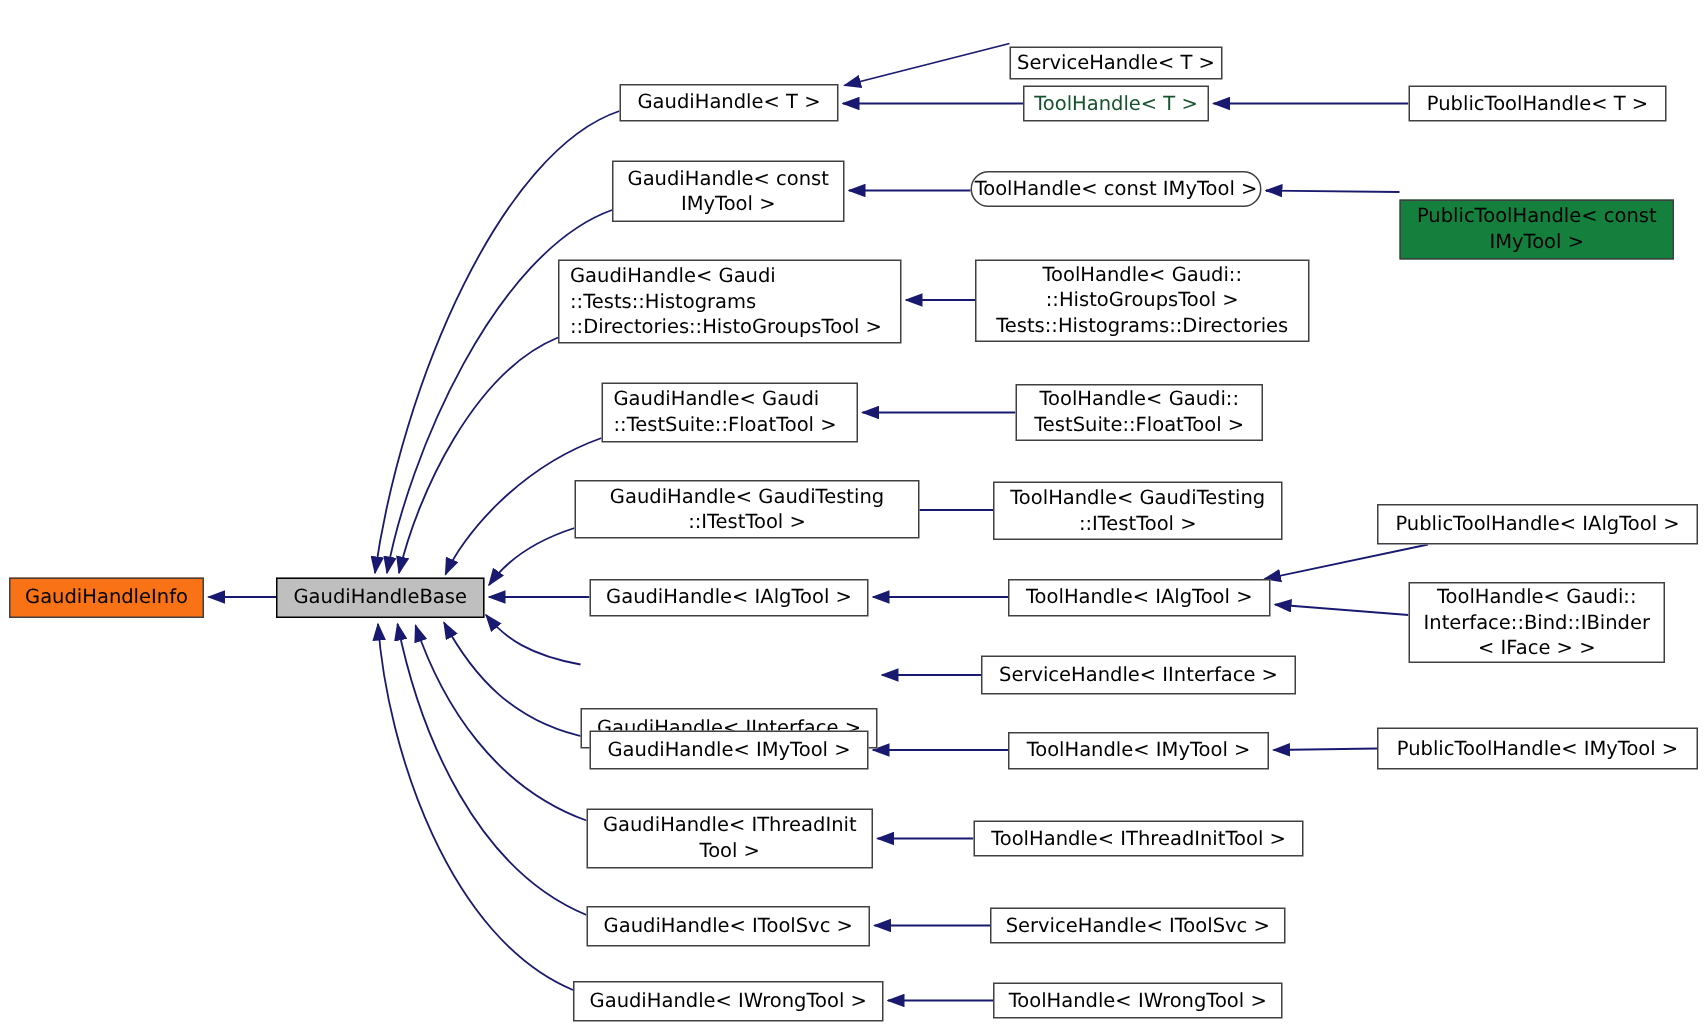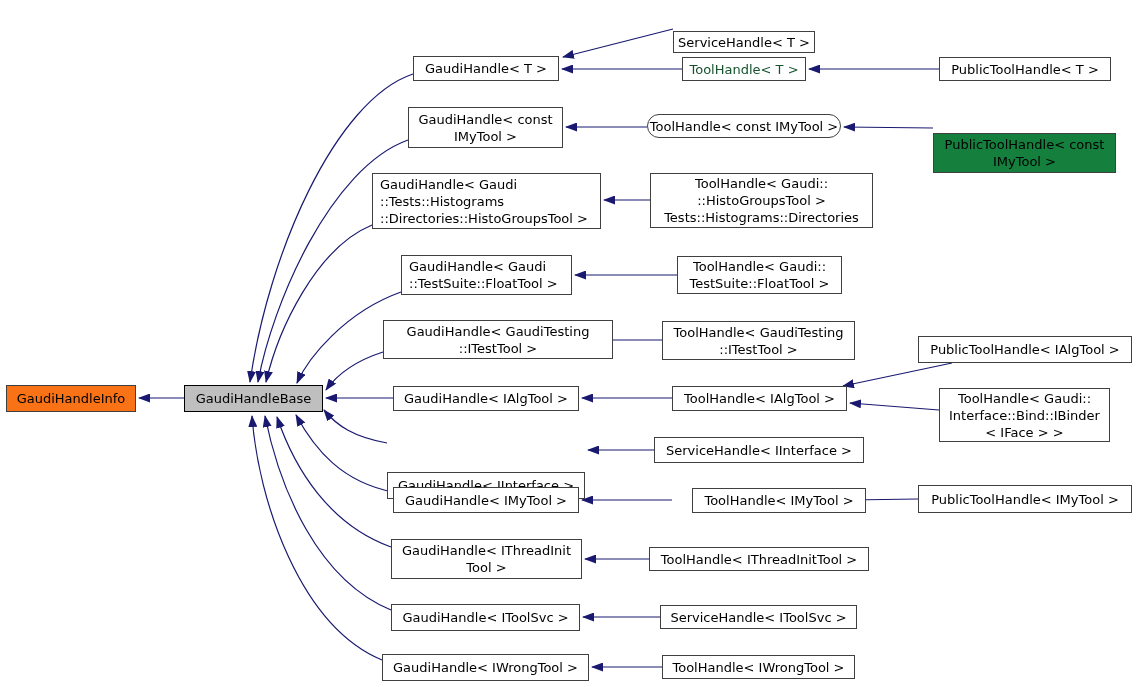--- a/index.html
+++ b/index.html
@@ -169,21 +169,21 @@
       <div class="node" style="left: 672px; top: 386px; width: 175px; height: 25px; background: rgb(255, 255, 255); border-color: rgb(64, 64, 64); color: rgb(0, 0, 0);">
         <div class="label">
           <div class="line">ToolHandle&lt; IAlgTool &gt;</div>
         </div>
       </div>
       <div class="node" style="left: 654px; top: 437px; width: 210px; height: 26px; background: rgb(255, 255, 255); border-color: rgb(64, 64, 64); color: rgb(0, 0, 0);">
         <div class="label">
           <div class="line">ServiceHandle&lt; IInterface &gt;</div>
         </div>
       </div>
-      <div class="node" style="left: 672px; top: 488px; width: 174px; height: 25px; background: rgb(255, 255, 255); border-color: rgb(64, 64, 64); color: rgb(0, 0, 0); margin-left: 20px;">
+      <div class="node" style="left: 672px; top: 488px; width: 174px; height: 25px; background: rgb(255, 255, 255); border-color: rgb(64, 64, 64); color: rgb(0, 0, 0);">
         <div class="label">
           <div class="line">ToolHandle&lt; IMyTool &gt;</div>
         </div>
       </div>
       <div class="node" style="left: 649px; top: 547px; width: 220px; height: 24px; background: rgb(255, 255, 255); border-color: rgb(64, 64, 64); color: rgb(0, 0, 0);">
         <div class="label">
           <div class="line">ToolHandle&lt; IThreadInitTool &gt;</div>
         </div>
       </div>
       <div class="node" style="left: 660px; top: 605px; width: 197px; height: 24px; background: rgb(255, 255, 255); border-color: rgb(64, 64, 64); color: rgb(0, 0, 0);">

